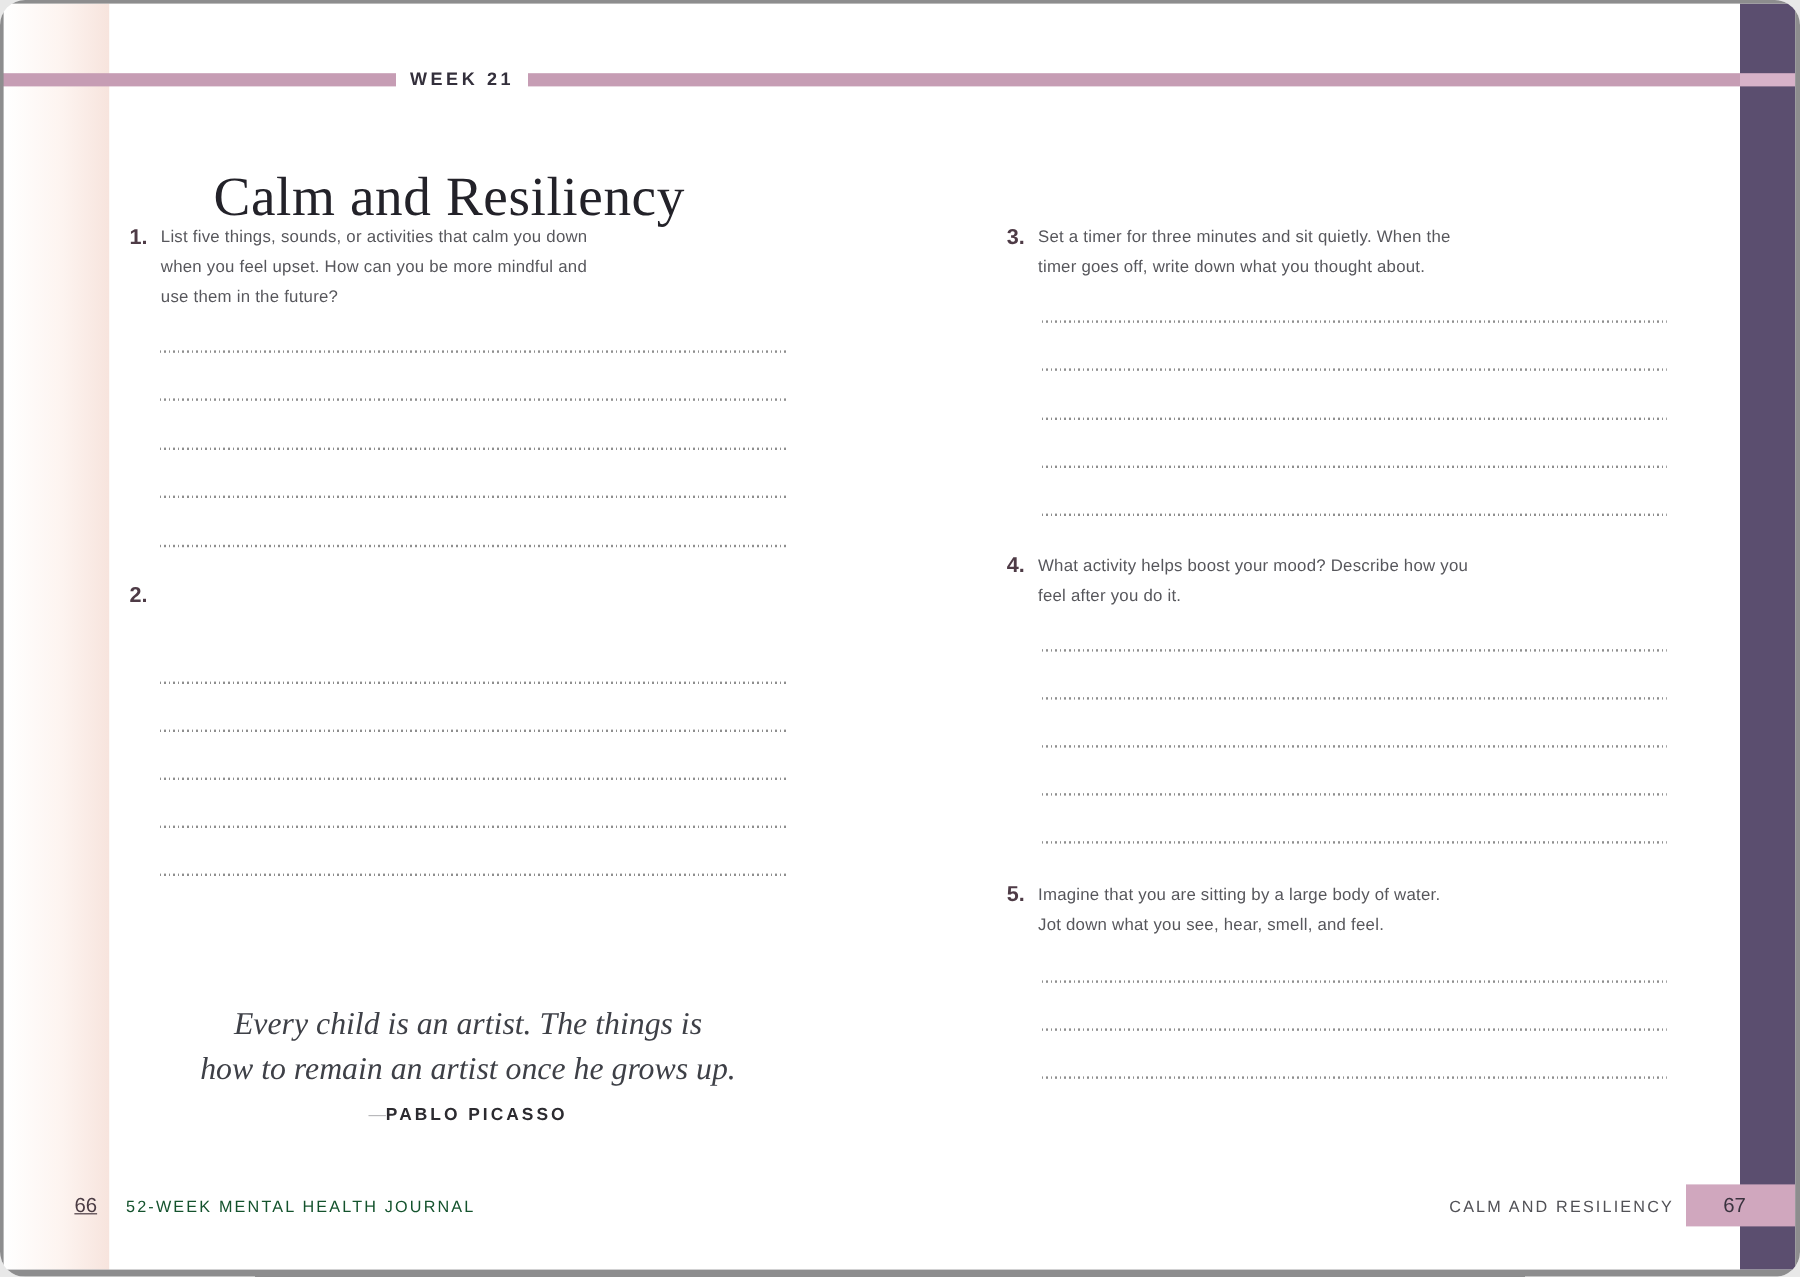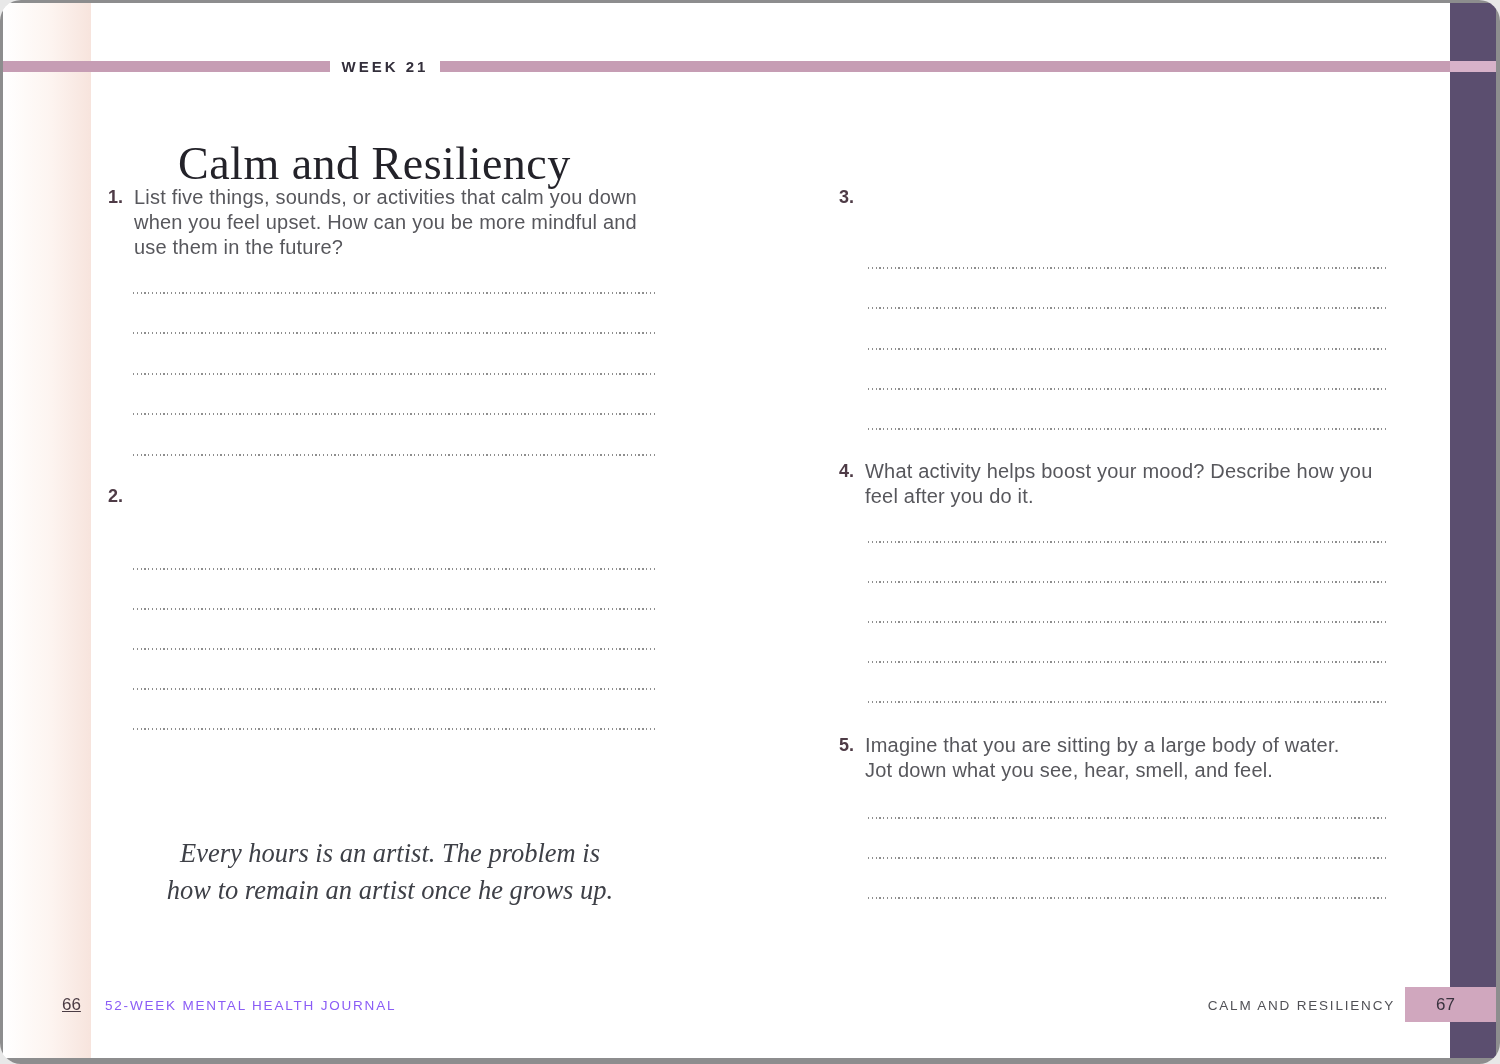--- a/index.html
+++ b/index.html
@@ -38,21 +38,21 @@
     font-family:"Liberation Serif",serif;font-weight:400;
     font-size:46px;color:#232229;letter-spacing:0.5px;white-space:nowrap;
   }
 
   .q{position:absolute;display:flex;align-items:flex-start;}
   .qnum{
     flex:0 0 26px;font-size:18px;font-weight:bold;color:#4e3b46;
     line-height:25px;
   }
   .qtext{
-    font-size:20px;line-height:25px;color:#57575c;white-space:pre-line;
+    font-size:14px;line-height:25px;color:#57575c;white-space:pre-line;
     letter-spacing:0.2px;
   }
 
   .wline{
     position:absolute;height:2px;
     background:repeating-linear-gradient(90deg,#8e8e8e 0 1.3px,transparent 1.3px 3.8px);
   }
   .wline.lcol{left:133px;width:523px;}
   .wline.rcol{left:868px;width:521px;}
 
@@ -65,21 +65,21 @@
     position:absolute;left:135px;top:921px;width:510px;text-align:center;
     font-size:14.5px;font-weight:bold;letter-spacing:2.5px;color:#2c2b30;
   }
   .attribution .dash{color:#b9b9bc;font-weight:normal;letter-spacing:0;}
 
   .footer-num-left{
     position:absolute;left:62px;top:995px;font-size:17px;color:#4b3c44;text-decoration:underline;
   }
   .footer-left{
     position:absolute;left:105px;top:998px;font-size:13.5px;
-    letter-spacing:1.8px;color:#8b5cf6;
+    letter-spacing:1.8px;color:#14532d;
   }
   .footer-right{
     position:absolute;right:105px;top:998px;font-size:13.5px;
     letter-spacing:1.8px;color:#515156;
   }
   .page-box{
     position:absolute;left:1405px;top:987px;width:91px;height:35px;
     background:#d0a7be;
   }
   .page-box .num{
@@ -117,20 +117,22 @@
     <span class="qnum">2.</span>
   </div>
   <div class="wline lcol" style="top:568px;"></div>
   <div class="wline lcol" style="top:608px;"></div>
   <div class="wline lcol" style="top:648px;"></div>
   <div class="wline lcol" style="top:688px;"></div>
   <div class="wline lcol" style="top:728px;"></div>
 
   <div class="q" style="left:839px;top:185px;width:560px;">
     <span class="qnum">3.</span>
+    <div class="qtext">Set a timer for three minutes and sit quietly. When the
+timer goes off, write down what you thought about.</div>
   </div>
   <div class="wline rcol" style="top:267px;"></div>
   <div class="wline rcol" style="top:307px;"></div>
   <div class="wline rcol" style="top:348px;"></div>
   <div class="wline rcol" style="top:388px;"></div>
   <div class="wline rcol" style="top:428px;"></div>
 
   <div class="q" style="left:839px;top:459px;width:560px;">
     <span class="qnum">4.</span>
     <div class="qtext">What activity helps boost your mood? Describe how you
@@ -144,22 +146,25 @@
 
   <div class="q" style="left:839px;top:733px;width:560px;">
     <span class="qnum">5.</span>
     <div class="qtext">Imagine that you are sitting by a large body of water.
 Jot down what you see, hear, smell, and feel.</div>
   </div>
   <div class="wline rcol" style="top:817px;"></div>
   <div class="wline rcol" style="top:857px;"></div>
   <div class="wline rcol" style="top:897px;"></div>
 
-  <div class="quote">Every hours is an artist. The problem is
+  <div class="quote">Every child is an artist. The things is
 how to remain an artist once he grows up.</div>
+  <div class="attribution">
+    <span class="dash">—</span><span>PABLO PICASSO</span>
+  </div>
 
   <div class="footer-num-left">66</div>
   <div class="footer-left">52-WEEK MENTAL HEALTH JOURNAL</div>
   <div class="footer-right">CALM AND RESILIENCY</div>
   <div class="page-box">
     <span class="num">67</span>
   </div>
 
   <div class="frame top"></div>
   <div class="frame left"></div>

